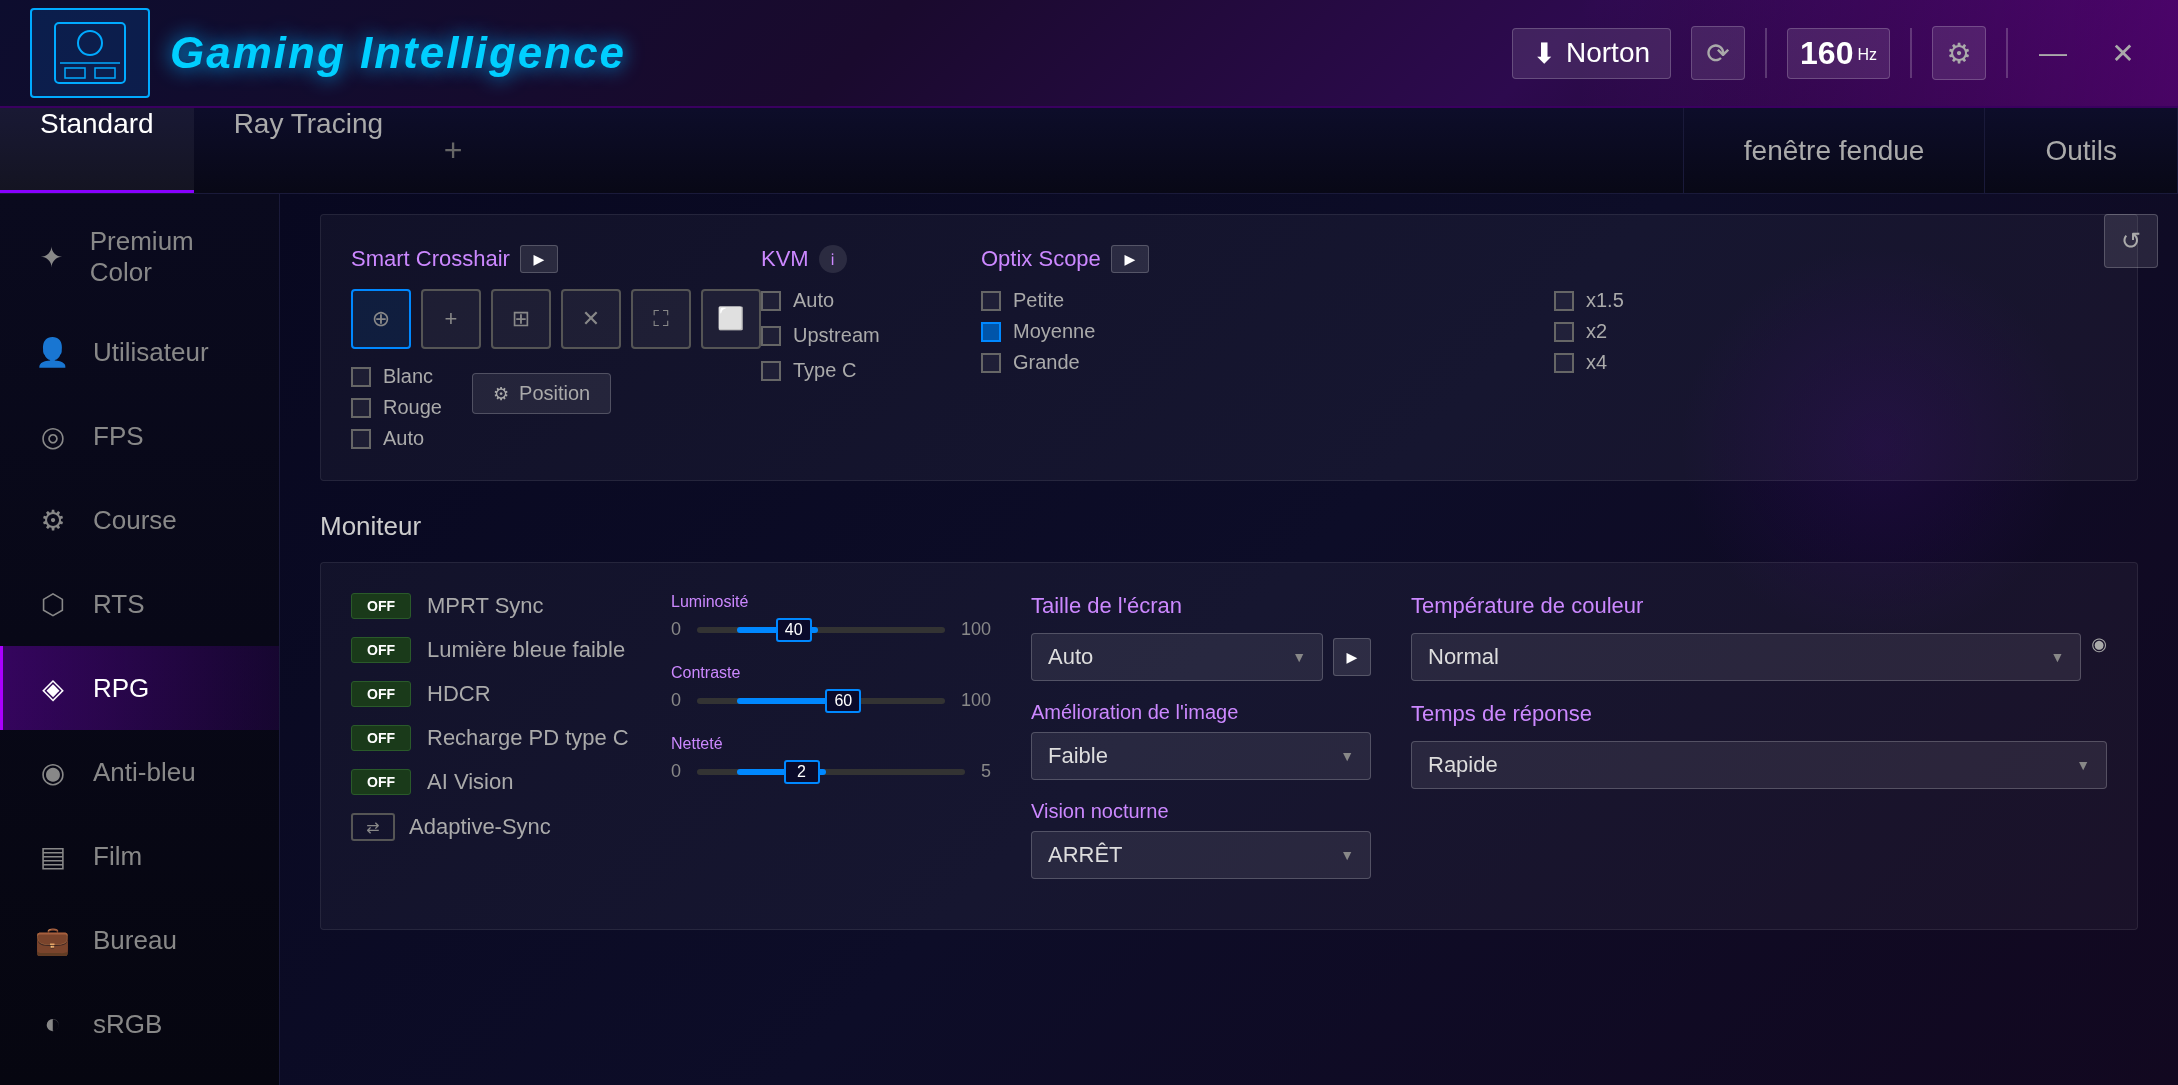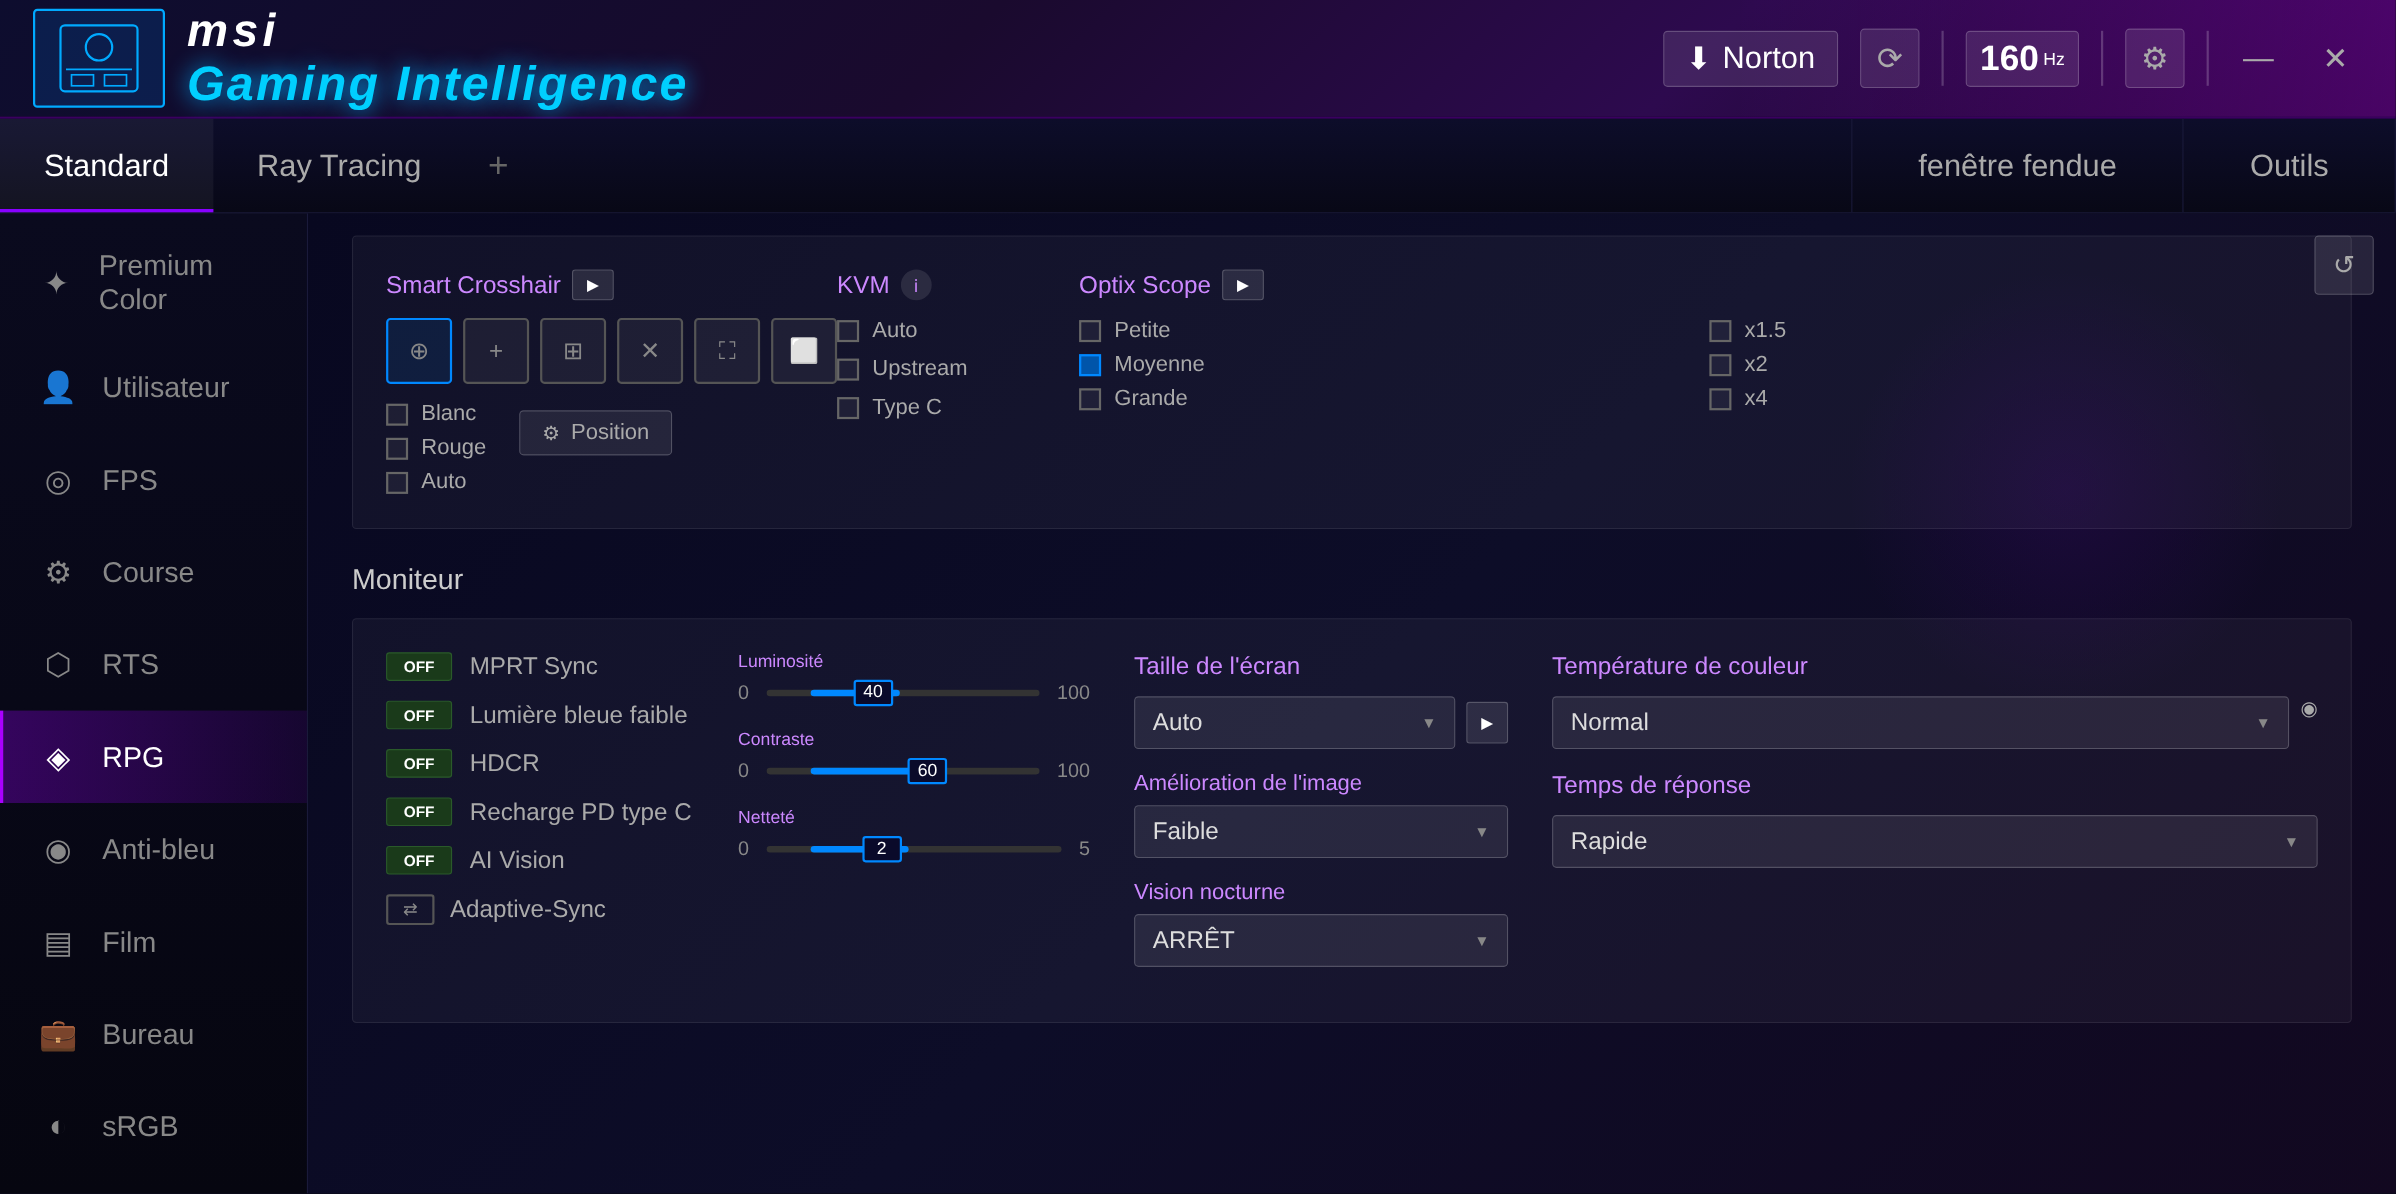--- a/index.html
+++ b/index.html
@@ -138,21 +138,20 @@
       height: 86px;
       background: linear-gradient(to bottom, #0d0d2a, #080816);
       display: flex;
       align-items: center;
       border-bottom: 1px solid #1a1a3a;
       position: relative;
     }
     .tab-item {
       height: 100%;
       display: flex;
-      align-items: center;
       padding: 0 40px;
       font-size: 28px;
       cursor: pointer;
       position: relative;
       color: #aaa;
     }
     .tab-item.active {
       color: #fff;
       background: rgba(255,255,255,0.05);
     }
@@ -575,21 +574,20 @@
     <div class="logo-icon">
       <svg viewBox="0 0 80 70" xmlns="http://www.w3.org/2000/svg">
         <rect x="5" y="5" width="70" height="60" rx="4" fill="none" stroke="#00aaff" stroke-width="2"></rect>
         <circle cx="40" cy="25" r="12" fill="none" stroke="#00aaff" stroke-width="2"></circle>
         <line x1="10" y1="45" x2="70" y2="45" stroke="#00aaff" stroke-width="1.5"></line>
         <rect x="15" y="50" width="20" height="10" fill="none" stroke="#00aaff" stroke-width="1.5"></rect>
         <rect x="45" y="50" width="20" height="10" fill="none" stroke="#00aaff" stroke-width="1.5"></rect>
       </svg>
     </div>
     <div class="brand-text">
-      <span class="msi-text">msi</span>
       <span class="gaming-text">Gaming Intelligence</span>
     </div>
   </div>
   <div class="title-right">
     <div class="norton-btn">
       <span>⬇</span>
       <span>Norton</span>
     </div>
     <div class="title-icon-btn">⟳</div>
     <div class="title-divider"></div>

